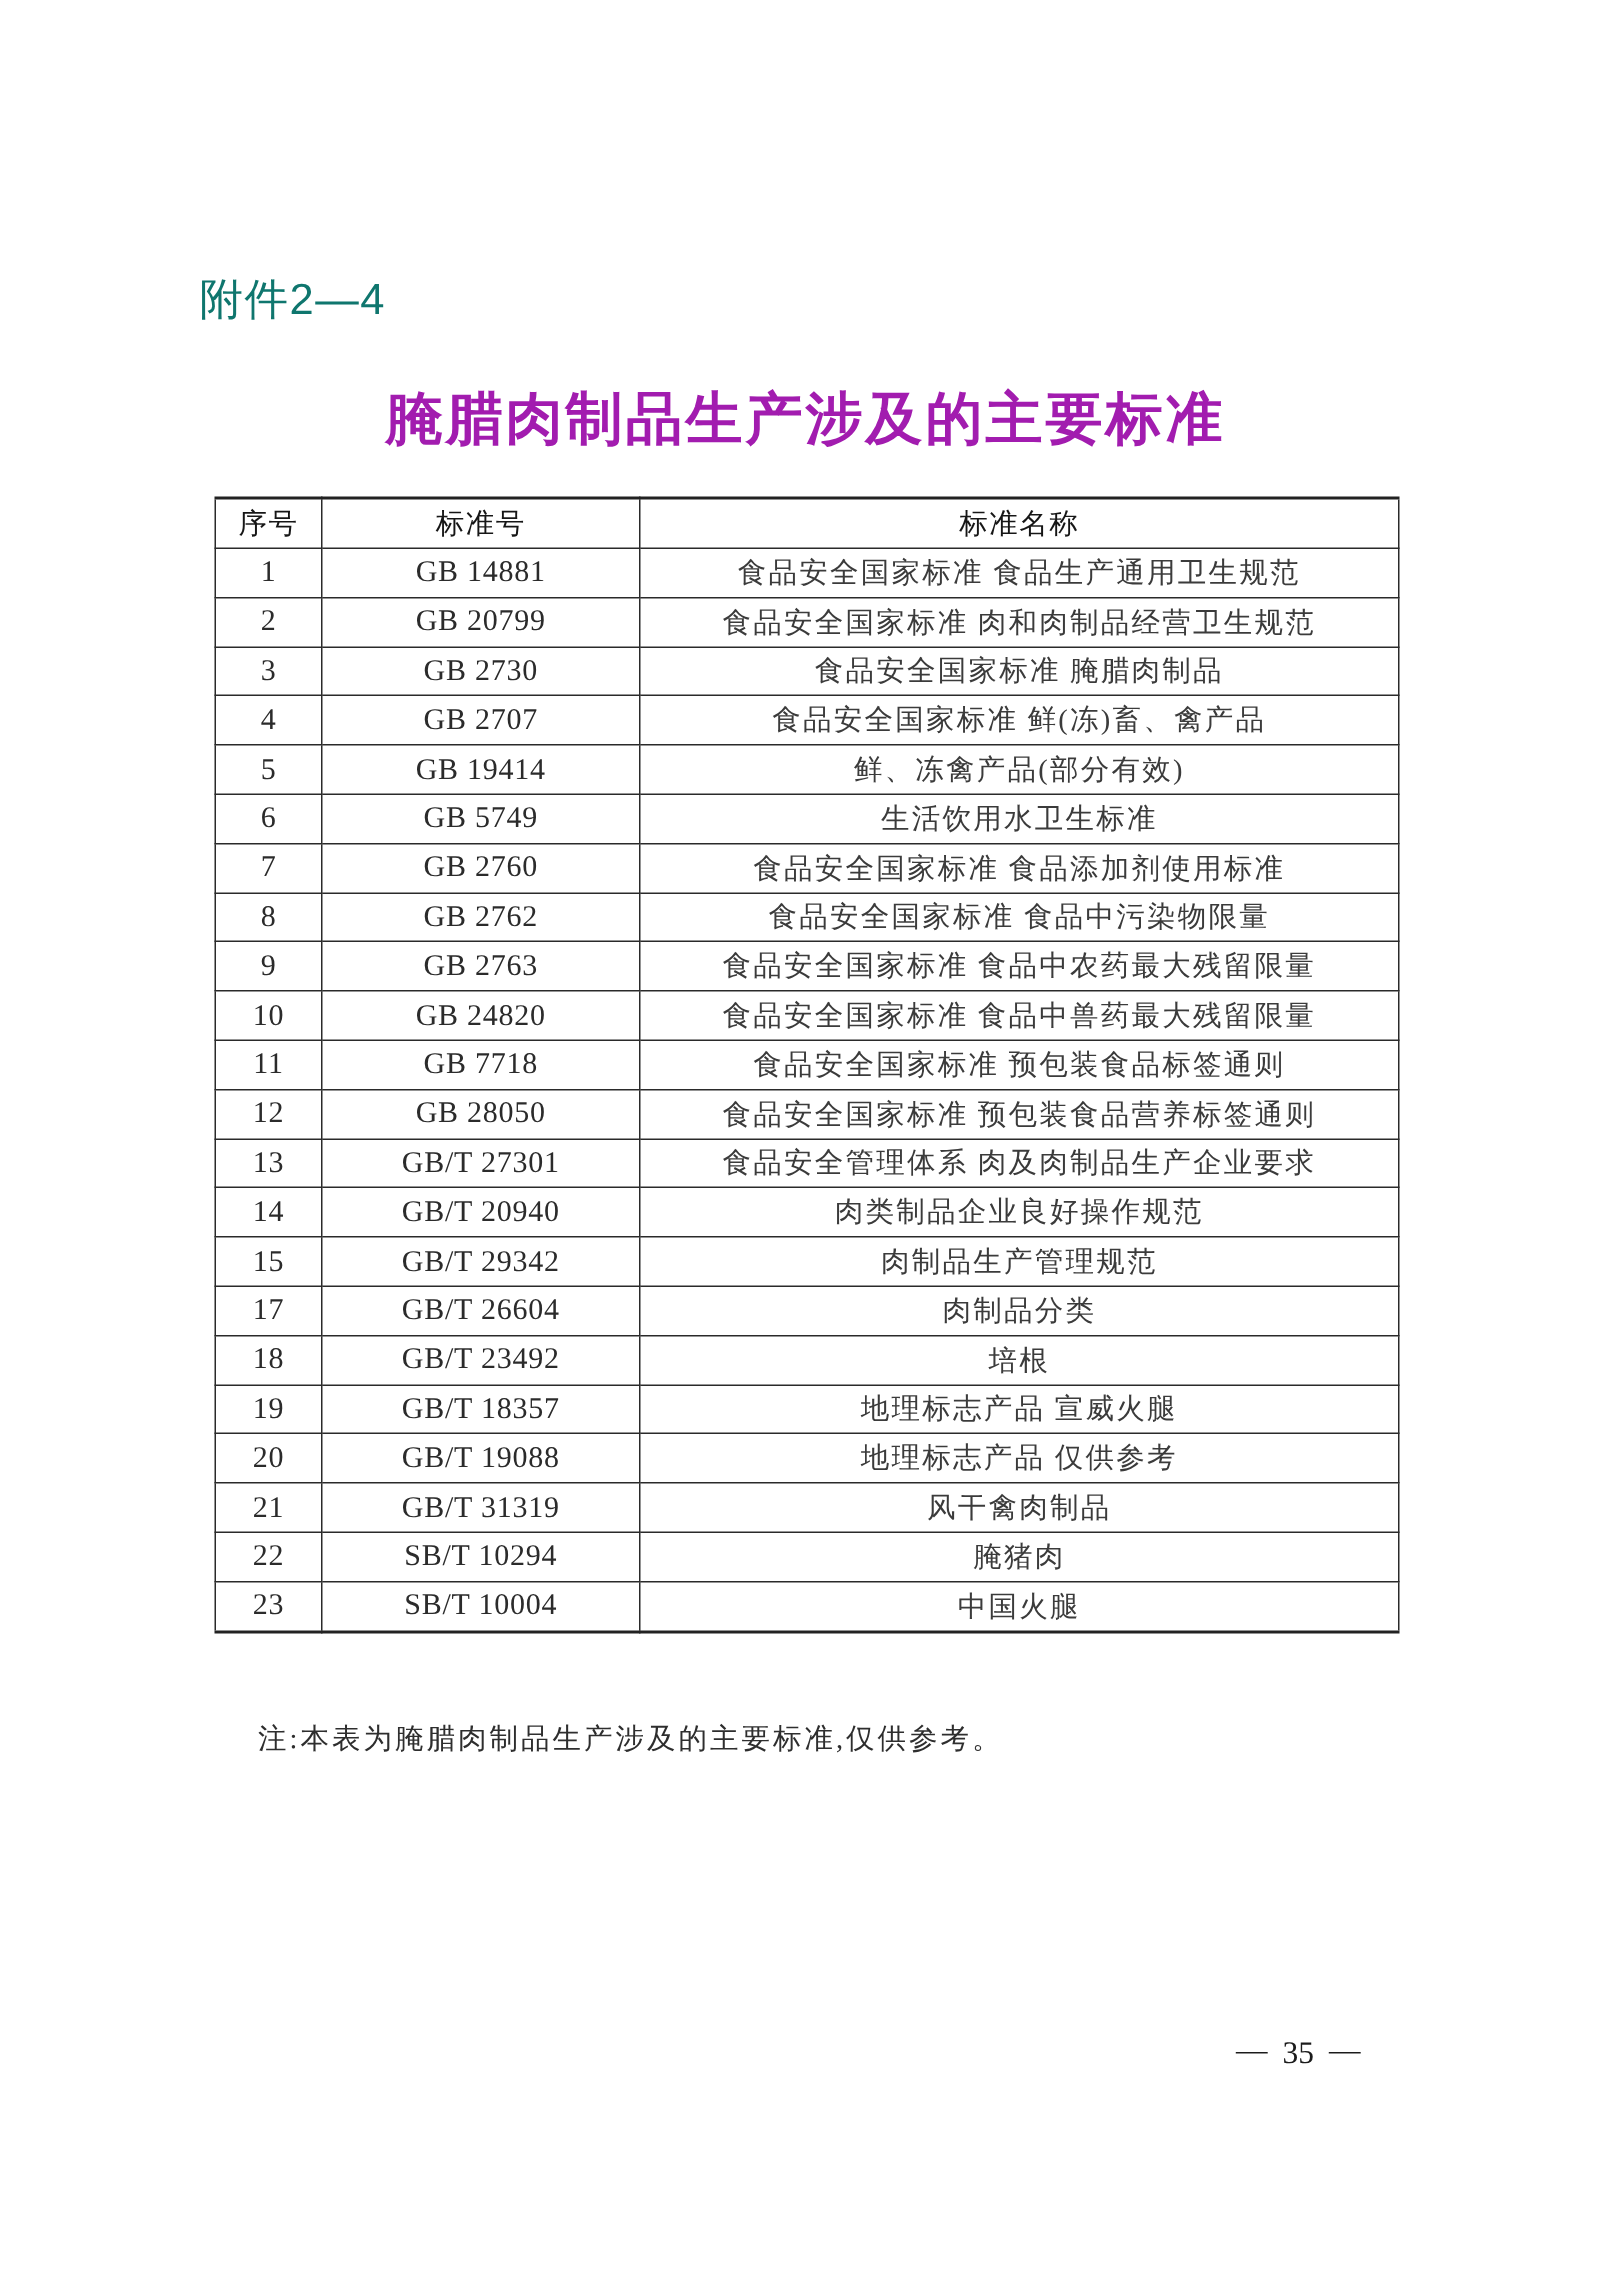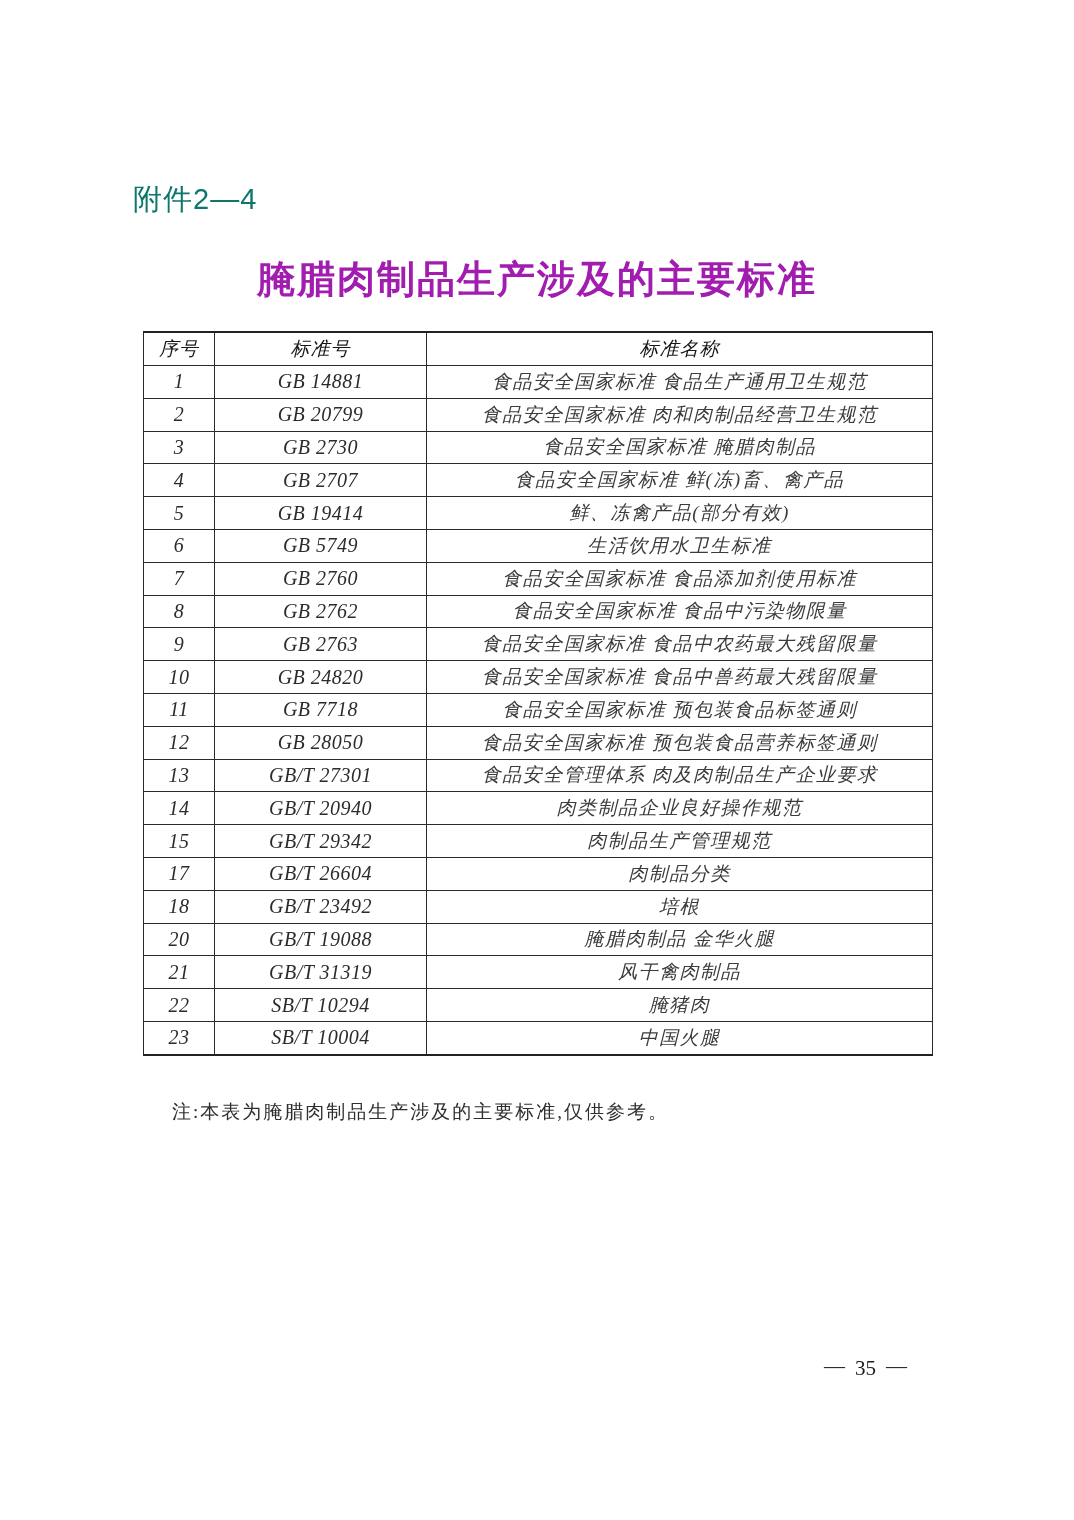--- a/index.html
+++ b/index.html
@@ -43,21 +43,20 @@
     position: absolute;
     left: 143px;
     top: 331px;
     width: 686px;
     border-collapse: collapse;
     table-layout: fixed;
     border-top: 2.5px solid #222222;
     border-bottom: 2.5px solid #222222;
     border-left: 1.5px solid #222222;
     border-right: 1.5px solid #222222;
-    font-style: italic;
   }
   .std-table th, .std-table td {
     border: 1px solid #2a2a2a;
     padding: 0 4px;
     text-align: center;
     vertical-align: middle;
     overflow: hidden;
     white-space: nowrap;
   }
   .std-table th {
@@ -81,21 +80,21 @@
     font-size: 20px;
     letter-spacing: 0.5px;
     color: #2b2b2b;
   }
   td.cell-name {
     letter-spacing: 1.5px;
   }
   .note {
     position: absolute;
     left: 172px;
-    top: 1099px;
+    top: 1146px;
     font-size: 19px;
     letter-spacing: 2px;
     color: #2e2e2e;
   }
   .page-number {
     position: absolute;
     top: 1356px;
     right: 157px;
     font-size: 21px;
     color: #1b1b1b;
@@ -227,25 +226,30 @@
           <td class="cell-code">GB/T 26604</td>
           <td class="cell-name">肉制品分类</td>
         </tr>
 
         <tr>
           <td class="cell-no">18</td>
           <td class="cell-code">GB/T 23492</td>
           <td class="cell-name">培根</td>
         </tr>
 
+        <tr>
+          <td class="cell-no">19</td>
+          <td class="cell-code">GB/T 18357</td>
+          <td class="cell-name">地理标志产品 宣威火腿</td>
+        </tr>
 
         <tr>
           <td class="cell-no">20</td>
           <td class="cell-code">GB/T 19088</td>
-          <td class="cell-name">腌腊肉制品 金华火腿</td>
+          <td class="cell-name">地理标志产品 仅供参考</td>
         </tr>
 
         <tr>
           <td class="cell-no">21</td>
           <td class="cell-code">GB/T 31319</td>
           <td class="cell-name">风干禽肉制品</td>
         </tr>
 
         <tr>
           <td class="cell-no">22</td>

